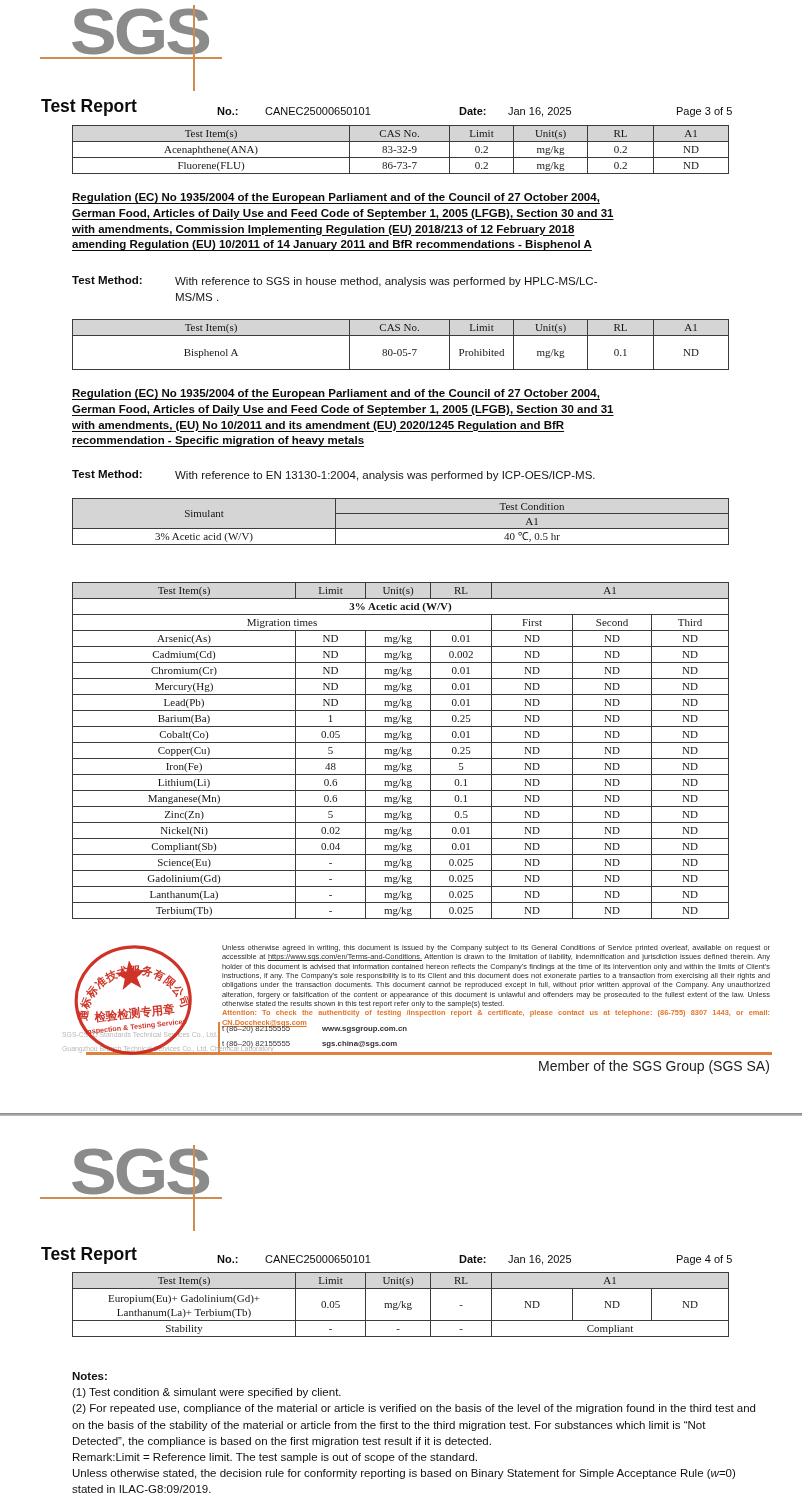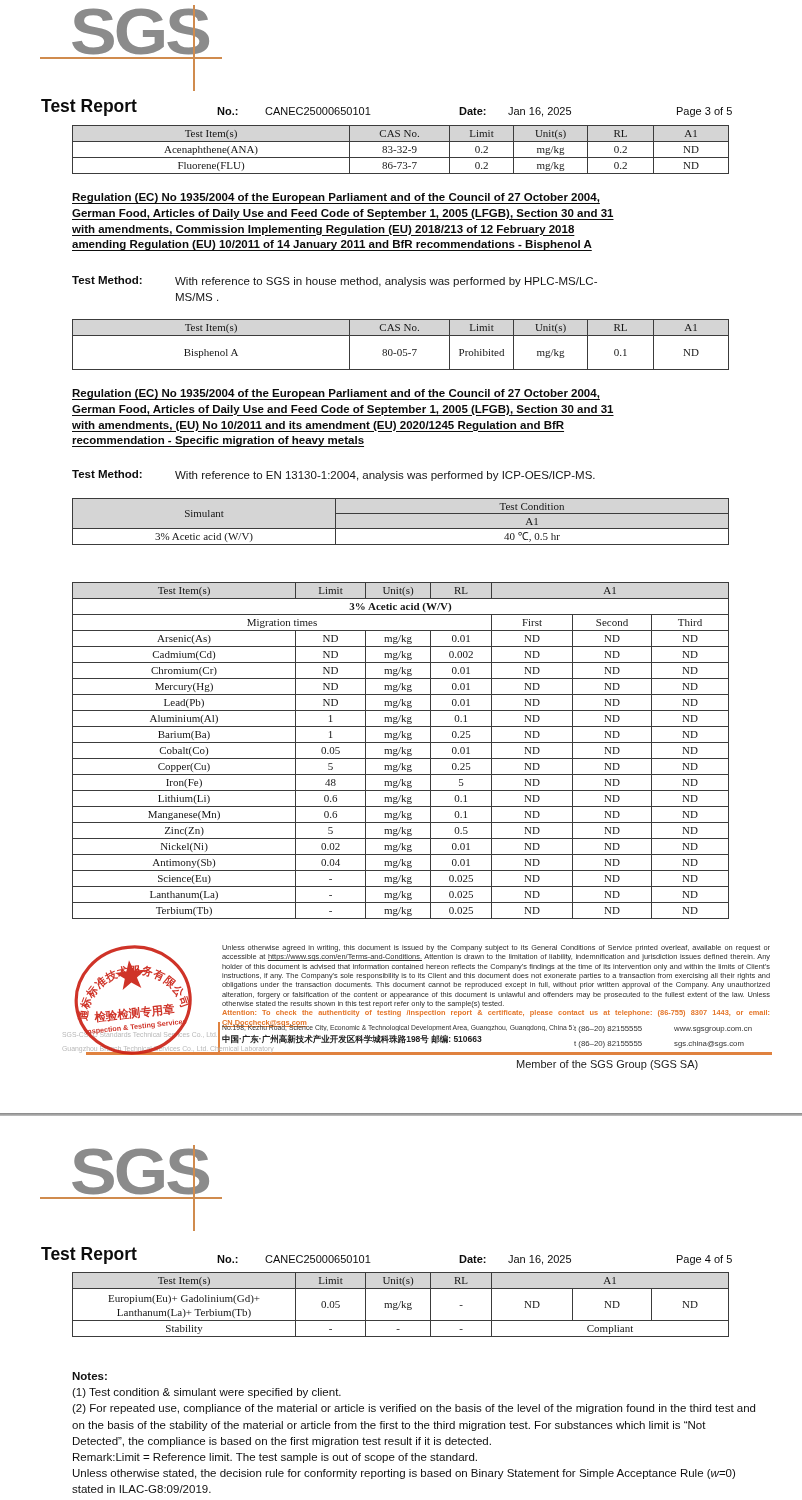--- a/index.html
+++ b/index.html
@@ -37,24 +37,24 @@
 
   
   .fine{font-size:7.4px;line-height:9.35px;text-align:justify;color:#2c2c2c;}
   .attention{font-size:7.4px;line-height:9.35px;font-weight:bold;color:#e4762a;}
   .u{text-decoration:underline;}
   .addr-row{position:absolute;left:222px;top:1024px;width:552px;display:flex;}
   .addr-col{width:352px;}
   .addr-en{font-size:6.8px;color:#333;white-space:nowrap;overflow:hidden;}
   .addr-cn{font-size:8.5px;font-weight:bold;color:#222;margin-top:3px;white-space:nowrap;}
   .tel-col{width:100px;font-size:7.8px;color:#333;}
-  .web-col{flex:1;font-size:7.8px;color:#333;}
+  .web-col{flex:1;font-size:7.8px;color:#333;font-weight:bold;}
   .tel-col div,.web-col div{height:15px;}
   .stamp-co{position:absolute;left:62px;font-size:6.9px;color:#b8b8b8;white-space:nowrap;z-index:1;}
-  .member{position:absolute;left:516px;top:1058px;font-size:11px;color:#222;}
+  .member{position:absolute;left:538px;top:1058px;font-size:14px;color:#222;}
   .orange-v{position:absolute;left:218px;top:1022px;width:2px;height:31px;background:#e0823f;}
   .orange-h{position:absolute;left:86px;top:1052px;width:686px;height:2.5px;background:#e0823f;}
   .page-divider{position:absolute;left:0;top:1113px;width:802px;height:3px;
                 background:linear-gradient(#848484,#c2c2c2);}
 
   
   .notes{font-size:11.5px;line-height:16.2px;color:#101010;}
   .notes p{margin:0;}
   .it{font-style:italic;}
 </style>
@@ -256,29 +256,20 @@
     <tr>
       <td class="cl">Lead(Pb)</td>
       <td>ND</td>
       <td>mg/kg</td>
       <td>0.01</td>
       <td>ND</td>
       <td>ND</td>
       <td>ND</td>
     </tr>
 
-    <tr>
-      <td class="cl">Aluminium(Al)</td>
-      <td>1</td>
-      <td>mg/kg</td>
-      <td>0.1</td>
-      <td>ND</td>
-      <td>ND</td>
-      <td>ND</td>
-    </tr>
 
     <tr>
       <td class="cl">Barium(Ba)</td>
       <td>1</td>
       <td>mg/kg</td>
       <td>0.25</td>
       <td>ND</td>
       <td>ND</td>
       <td>ND</td>
     </tr>
@@ -347,39 +338,48 @@
       <td class="cl">Nickel(Ni)</td>
       <td>0.02</td>
       <td>mg/kg</td>
       <td>0.01</td>
       <td>ND</td>
       <td>ND</td>
       <td>ND</td>
     </tr>
 
     <tr>
-      <td class="cl">Antimony(Sb)</td>
+      <td class="cl">Compliant(Sb)</td>
       <td>0.04</td>
       <td>mg/kg</td>
       <td>0.01</td>
       <td>ND</td>
       <td>ND</td>
       <td>ND</td>
     </tr>
 
     <tr>
       <td class="cl">Science(Eu)</td>
       <td>-</td>
       <td>mg/kg</td>
       <td>0.025</td>
       <td>ND</td>
       <td>ND</td>
       <td>ND</td>
     </tr>
 
+    <tr>
+      <td class="cl">Gadolinium(Gd)</td>
+      <td>-</td>
+      <td>mg/kg</td>
+      <td>0.025</td>
+      <td>ND</td>
+      <td>ND</td>
+      <td>ND</td>
+    </tr>
 
     <tr>
       <td class="cl">Lanthanum(La)</td>
       <td>-</td>
       <td>mg/kg</td>
       <td>0.025</td>
       <td>ND</td>
       <td>ND</td>
       <td>ND</td>
     </tr>
@@ -414,24 +414,20 @@
 
   <div class="abs fine" style="left:222px;top:943px;width:548px;">
     <span>Unless otherwise agreed in writing, this document is issued by the Company subject to its General Conditions of Service printed overleaf, available on request or accessible at </span><span class="u">https://www.sgs.com/en/Terms-and-Conditions.</span><span> Attention is drawn to the limitation of liability, indemnification and jurisdiction issues defined therein. Any holder of this document is advised that information contained hereon reflects the Company's findings at the time of its intervention only and within the limits of Client's instructions, if any. The Company's sole responsibility is to its Client and this document does not exonerate parties to a transaction from exercising all their rights and obligations under the transaction documents. This document cannot be reproduced except in full, without prior written approval of the Company. Any unauthorized alteration, forgery or falsification of the content or appearance of this document is unlawful and offenders may be prosecuted to the fullest extent of the law. Unless otherwise stated the results shown in this test report refer only to the sample(s) tested.</span>
     <div class="attention">
       <span>Attention: To check the authenticity of testing /inspection report &amp; certificate, please contact us at telephone: (86-755) 8307 1443, or email: </span><span class="u">CN.Doccheck@sgs.com</span>
     </div>
   </div>
 
   <div class="orange-v"></div>
   <div class="addr-row">
-    <div class="addr-col">
-      <div class="addr-en">No.198, Kezhu Road, Science City, Economic &amp; Technological Development Area, Guangzhou, Guangdong, China 510663</div>
-      <div class="addr-cn">中国·广东·广州高新技术产业开发区科学城科珠路198号  邮编: 510663</div>
-    </div>
     <div class="tel-col">
       <div>t (86–20) 82155555</div>
       <div>t (86–20) 82155555</div>
     </div>
     <div class="web-col">
       <div>www.sgsgroup.com.cn</div>
       <div>sgs.china@sgs.com</div>
     </div>
   </div>
   <div class="orange-h"></div>

